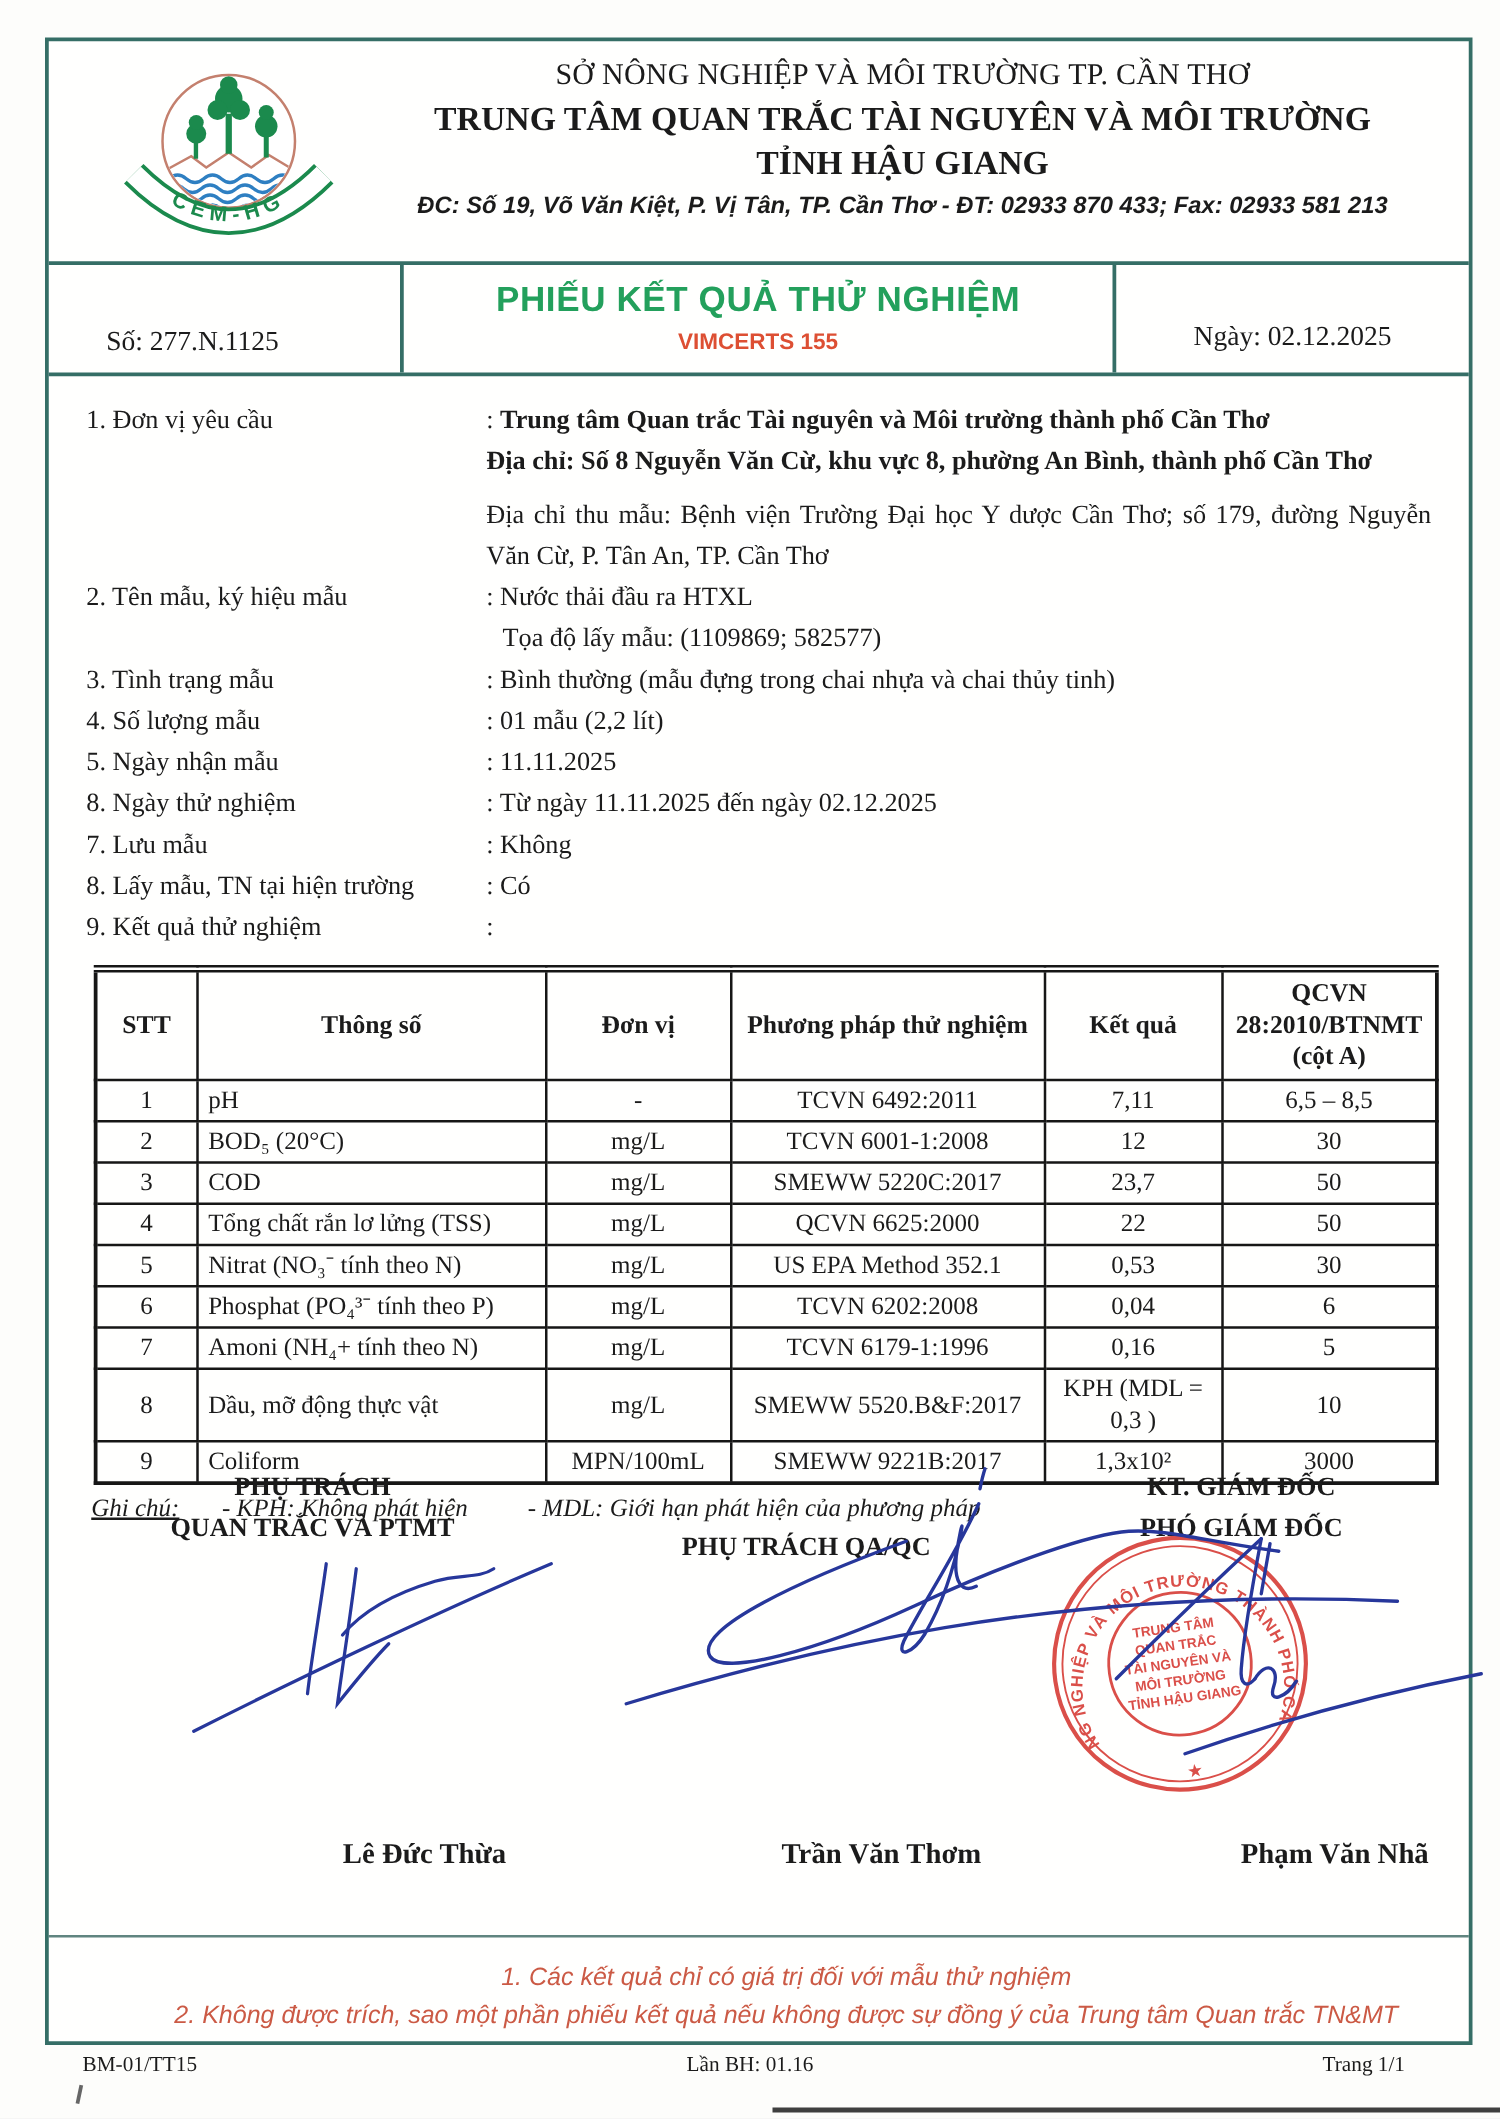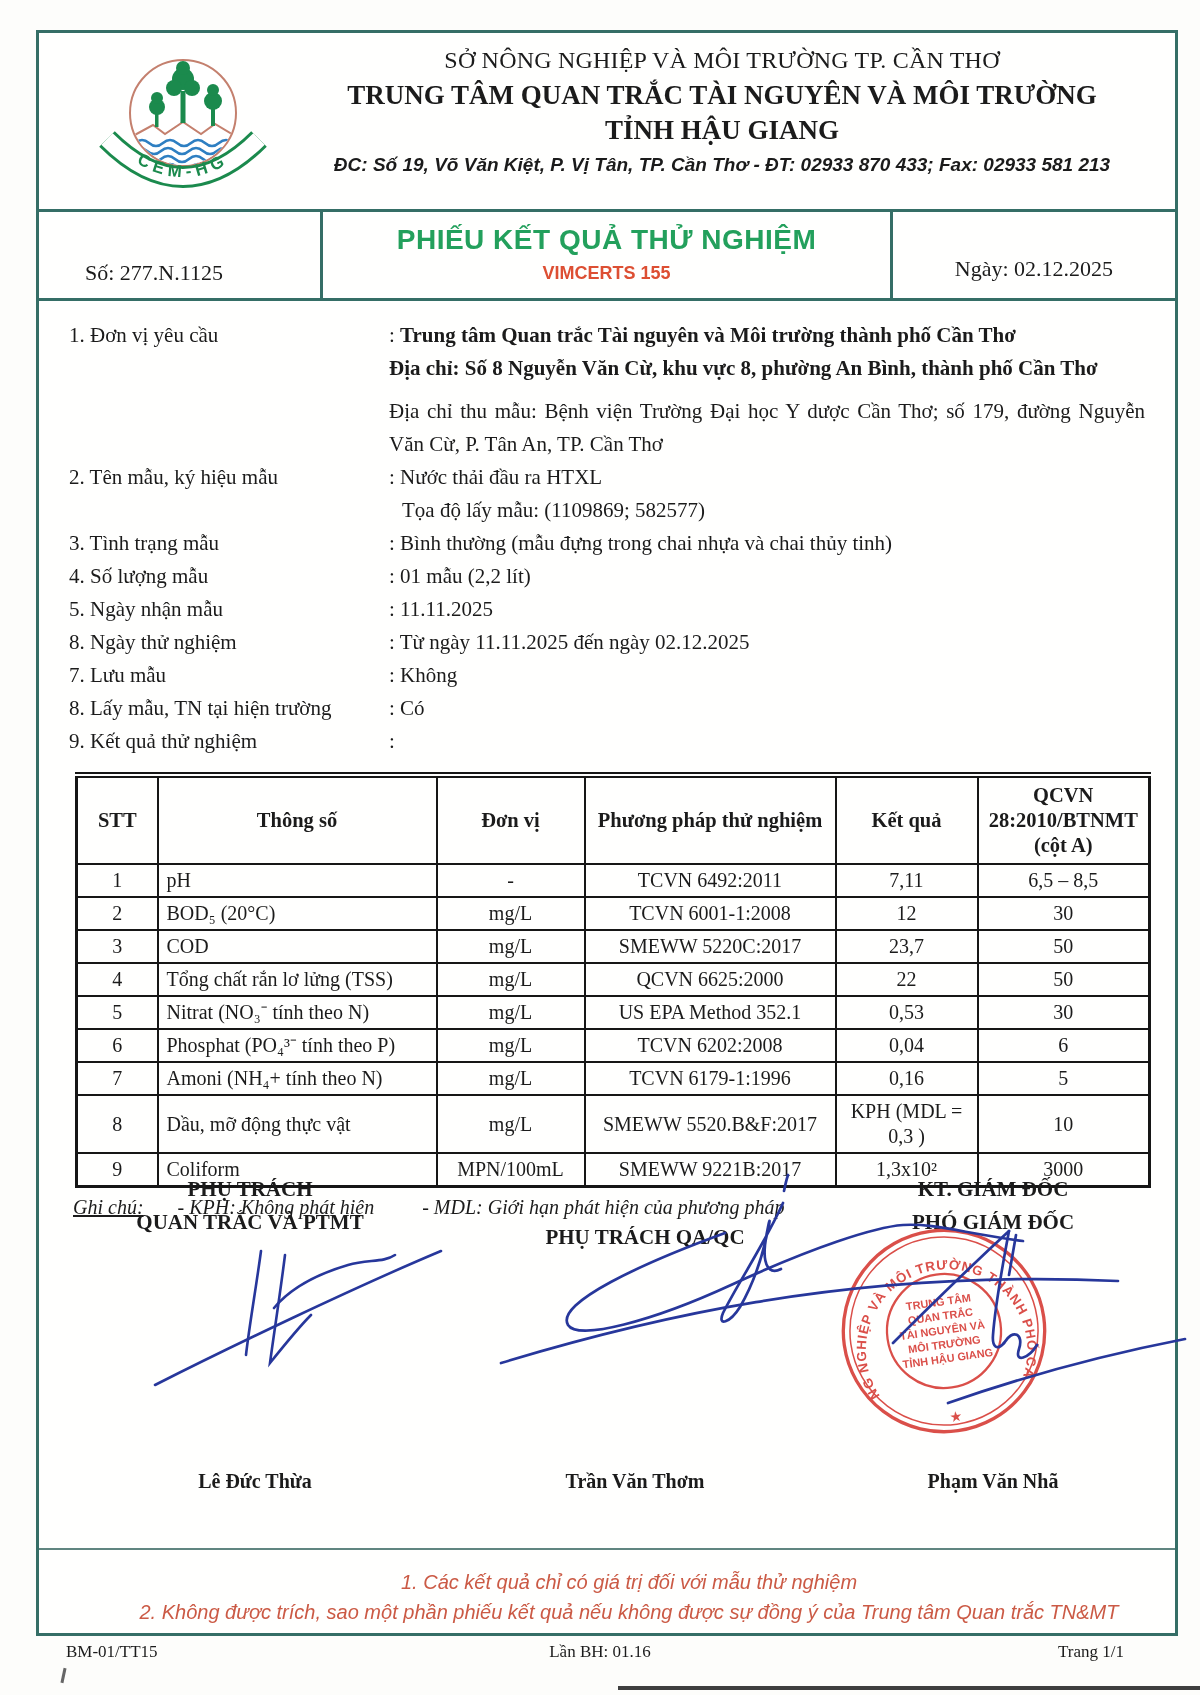--- a/index.html
+++ b/index.html
@@ -59,21 +59,21 @@
                       white-space:pre-line; line-height:25px; vertical-align:middle; }
   .results-table td { padding:3px 4px; line-height:25px; text-align:center; vertical-align:middle; }
   .results-table td.c1 { text-align:left; padding-left:8px; }
   
   .note-line { margin:8px 30px 0 34px; font-style:italic; font-size:20px; display:flex; }
   .note-label { text-decoration:underline; margin-right:34px; }
   .note-kph { margin-right:48px;font-family:Liberation Serif, serif; }
   
   .sig-title { position:absolute; width:320px; text-align:center; font-weight:bold;
                font-size:21px; line-height:33px; }
-  .sig-name  { position:absolute; width:300px; text-align:center; font-weight:bold; font-size:20px; }
+  .sig-name  { position:absolute; width:300px; text-align:right; font-weight:bold; font-size:23px; }
   .ink { position:absolute; pointer-events:none; }
   .stamp-wrap { position:absolute; left:791px; top:1184px; width:228px; height:228px;
                 transform:rotate(-8deg); opacity:.93; }
   
   .pre-footer-rule { position:absolute; left:0; right:0; top:1515px; height:2px;
                      background:#44706a; opacity:.85; }
   .footnotes { position:absolute; left:84px; right:40px; top:1534px;
                font-family:"Liberation Sans", sans-serif; font-style:italic;
                font-size:20px; color:var(--note-red,#cb5a45); line-height:30px;text-align:center; }
   

